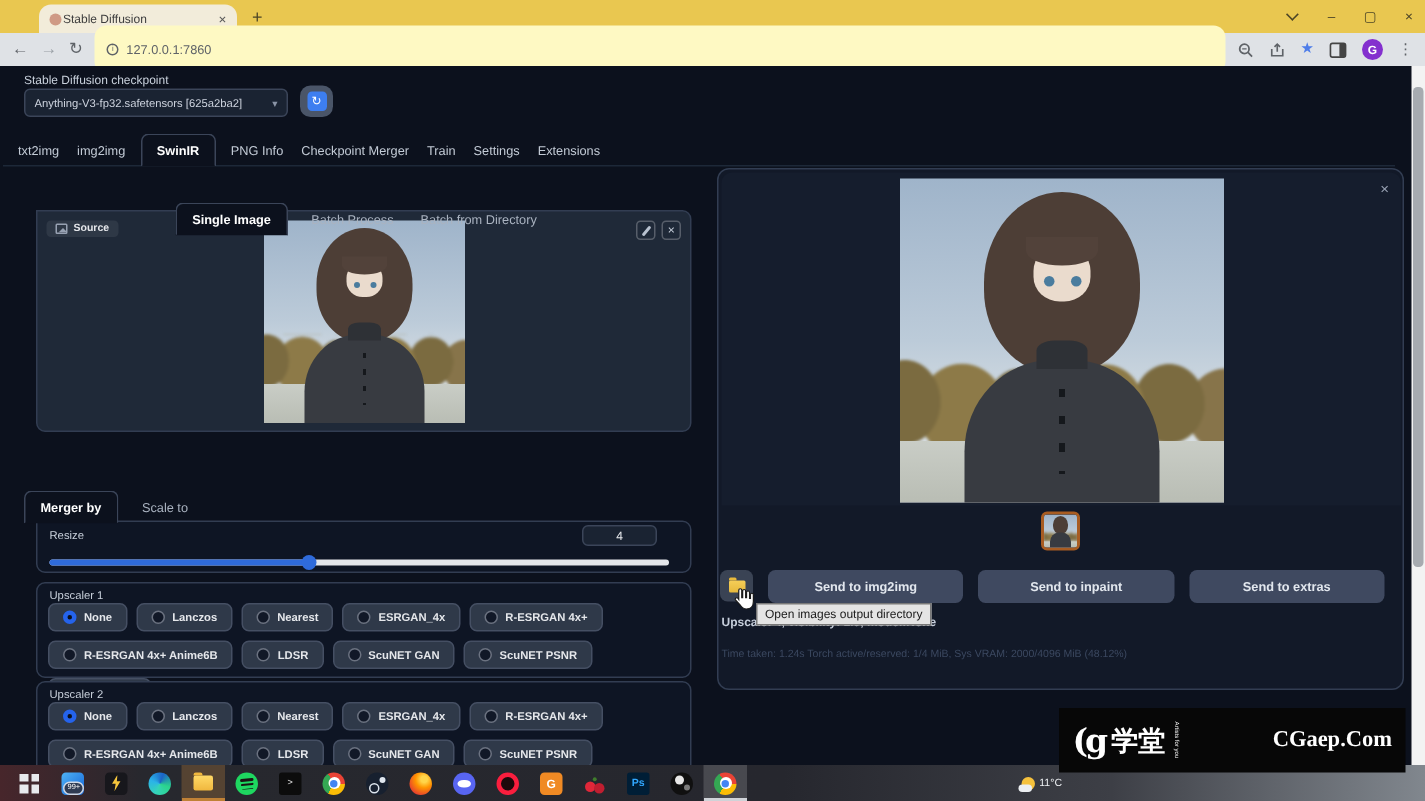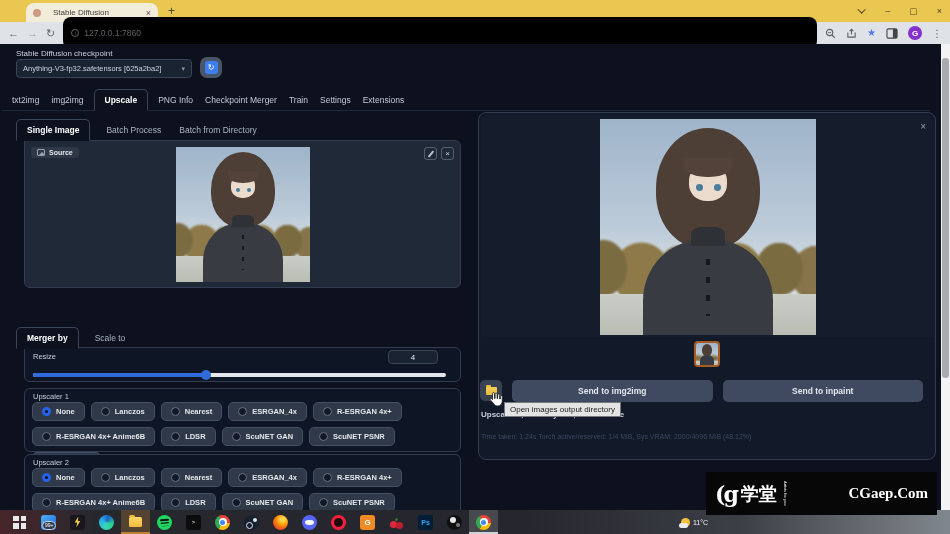--- a/index.html
+++ b/index.html
@@ -3,34 +3,34 @@
 <meta charset="utf-8">
 <style>
   * { margin:0; padding:0; box-sizing:border-box; }
   html,body { width:950px; height:534px; }
   body { font-family:"Liberation Sans", sans-serif; background:#000; }
   #screen { position:relative; width:950px; height:534px; overflow:hidden; background:#0c111d; }
 
   
   .titlebar { position:absolute; left:0; top:0; width:950px; height:22px; background:#e9c750; }
   .btab { position:absolute; left:26px; top:3px; width:132px; height:19px; background:#f2ecda;
-          border-radius:8px 8px 0 0; display:flex; align-items:center; padding:0 7px; gap:12px; }
+          border-radius:8px 8px 0 0; display:flex; align-items:center; padding:0 7px; gap:1px; }
   .btab .fav { width:8px; height:8px; border-radius:50%; background:#cf9a85; flex:0 0 auto; }
   .btab .ttl { font-size:8px; color:#3d3d3d; flex:1; white-space:nowrap; overflow:hidden; }
   .btab .tclose { font-size:9px; color:#5a5a5a; }
   .newtab { position:absolute; left:168px; top:4px; font-size:12px; color:#4c4526; }
   .wctr { position:absolute; right:8px; top:0; height:22px; display:flex; align-items:center; gap:19px; }
   .wctr span { color:#4c4526; font-size:9px; line-height:1; }
   .chev { width:6px; height:6px; border-left:1.5px solid #4c4526; border-bottom:1.5px solid #4c4526;
           transform:rotate(-45deg) translateY(-2px); }
   .toolbar { position:absolute; left:0; top:22px; width:950px; height:22px; background:#dfe2e6;
              display:flex; align-items:center; padding:0 8px; gap:8px; }
   .navg { font-size:11px; color:#5f6368; line-height:1; }
   .navg.dim { color:#9aa0a6; }
-  .addr { flex:1; height:32px; background:#000000; border-radius:8px; display:flex; align-items:center;
+  .addr { flex:1; height:32px; background:#fef9c3; border-radius:8px; display:flex; align-items:center;
           padding:0 8px; gap:5px; }
   .infoc { width:8px; height:8px; border:1px solid #5f6368; border-radius:50%; font-size:5px; color:#5f6368;
            display:flex; align-items:center; justify-content:center; }
   .url { font-size:8.5px; color:#5f6368; }
   .tbicons { display:flex; align-items:center; gap:10px; }
   .star { color:#4e7de9; font-size:10px; line-height:1; }
   .avatar { width:14px; height:14px; border-radius:50%; background:#8430ce; color:#fff; font-size:8px;
             display:flex; align-items:center; justify-content:center; font-weight:bold; }
   .kebab { font-size:10px; color:#5f6368; }
 
@@ -49,22 +49,22 @@
                  background:#4a5568; display:flex; align-items:center; justify-content:center; }
   .refresh-inner { width:13px; height:13px; border-radius:3px; background:#3d7ef0; color:#fff; font-size:8px;
                    display:flex; align-items:center; justify-content:center; }
 
   .tabsnav { position:absolute; left:2px; top:87px; width:928px; height:24px; display:flex; align-items:flex-end;
              gap:8px; border-bottom:1px solid #1d2838; padding-left:8px; }
   .tab { font-size:8.5px; color:#c3cbd6; padding:5px 2px; white-space:nowrap; }
   .tab.active { color:#fff; font-weight:bold; border:1px solid #3b4559; border-bottom:1px solid #0c111d;
                 border-radius:5px 5px 0 0; padding:5px 10px; margin-bottom:-1px; background:#0c111d; }
 
-  .subtabs { position:absolute; left:16px; top:117px; width:445px; height:23px; display:flex; align-items:flex-end;
-             gap:14px; z-index:2; }
+  .subtabs { position:absolute; left:16px; top:133px; width:445px; height:23px; display:flex; align-items:flex-end;
+             gap:14px; z-index:2;justify-content:center; }
   .stab { font-size:8.5px; color:#aab3c0; padding:5px 2px; white-space:nowrap; }
   .stab.active { color:#fff; font-weight:bold; border:1px solid #3b4559; border-bottom:1px solid #0c111d;
                  border-radius:5px 5px 0 0; padding:5px 10px; margin-bottom:-1px; background:#0c111d; }
 
   .source-panel { position:absolute; left:24px; top:140px; width:437px; height:148px; background:#1f2938;
                   border:1px solid #323d52; border-radius:0 6px 6px 6px; }
   .src-chip { position:absolute; left:6px; top:6px; background:rgba(255,255,255,0.07); border-radius:3px;
               display:flex; align-items:center; gap:4px; padding:2px 6px; }
   .imgico { width:8px; height:7px; border:1px solid #97a1b2; border-radius:1px; position:relative; overflow:hidden; }
   .imgico:before { content:""; position:absolute; left:1px; bottom:0; border-left:3px solid transparent;
@@ -271,21 +271,21 @@
     <span class="val">Anything-V3-fp32.safetensors [625a2ba2]</span>
     <span class="dd">▾</span>
   </div>
   <div class="refresh-btn">
     <span class="refresh-inner">↻</span>
   </div>
 
   <div class="tabsnav">
     <span class="tab">txt2img</span>
     <span class="tab">img2img</span>
-    <span class="tab active">Upscale</span>
+    <span class="tab active">SwinIR</span>
     <span class="tab">PNG Info</span>
     <span class="tab">Checkpoint Merger</span>
     <span class="tab">Train</span>
     <span class="tab">Settings</span>
     <span class="tab">Extensions</span>
   </div>
 
   <div class="subtabs">
     <span class="stab active">Single Image</span>
     <span class="stab">Batch Process</span>
@@ -448,20 +448,21 @@
             <div class="coat"></div>
         </div>
       </div>
     </div>
     <div class="sendrow">
       <div class="folder-btn">
         <span class="folder"></span>
       </div>
       <div class="sendbtn">Send to img2img</div>
       <div class="sendbtn">Send to inpaint</div>
+      <div class="sendbtn">Send to extras</div>
     </div>
     <div class="upscale-info">Upscale: 4, visibility: 1.0, model:None</div>
     <div class="stats-dim">Time taken: 1.24s  Torch active/reserved: 1/4 MiB, Sys VRAM: 2000/4096 MiB (48.12%)</div>
   </div>
 
   <div class="tooltip">Open images output directory</div>
   <div class="cursor">
     <svg width="14" height="16" viewBox="0 0 14 16">
         <path d="M4.5 1.5c.6 0 1 .45 1 1v5h.6V3c0-.55.45-1 1-1s1 .45 1 1v4.5h.6V4c0-.55.45-1 1-1s1 .45 1 1v4h.6V5.5c0-.55.45-1 1-1s.95.45.95 1V10c0 3-1.8 5-4.6 5-2.1 0-3.2-1-4.3-2.8L1.3 8.9c-.35-.6.05-1.4.85-1.4.45 0 .8.2 1.05.6l.3.5V2.5c0-.55.45-1 1-1z" fill="#fff" stroke="#1a1a1a" stroke-width="0.8"></path>
       </svg>

